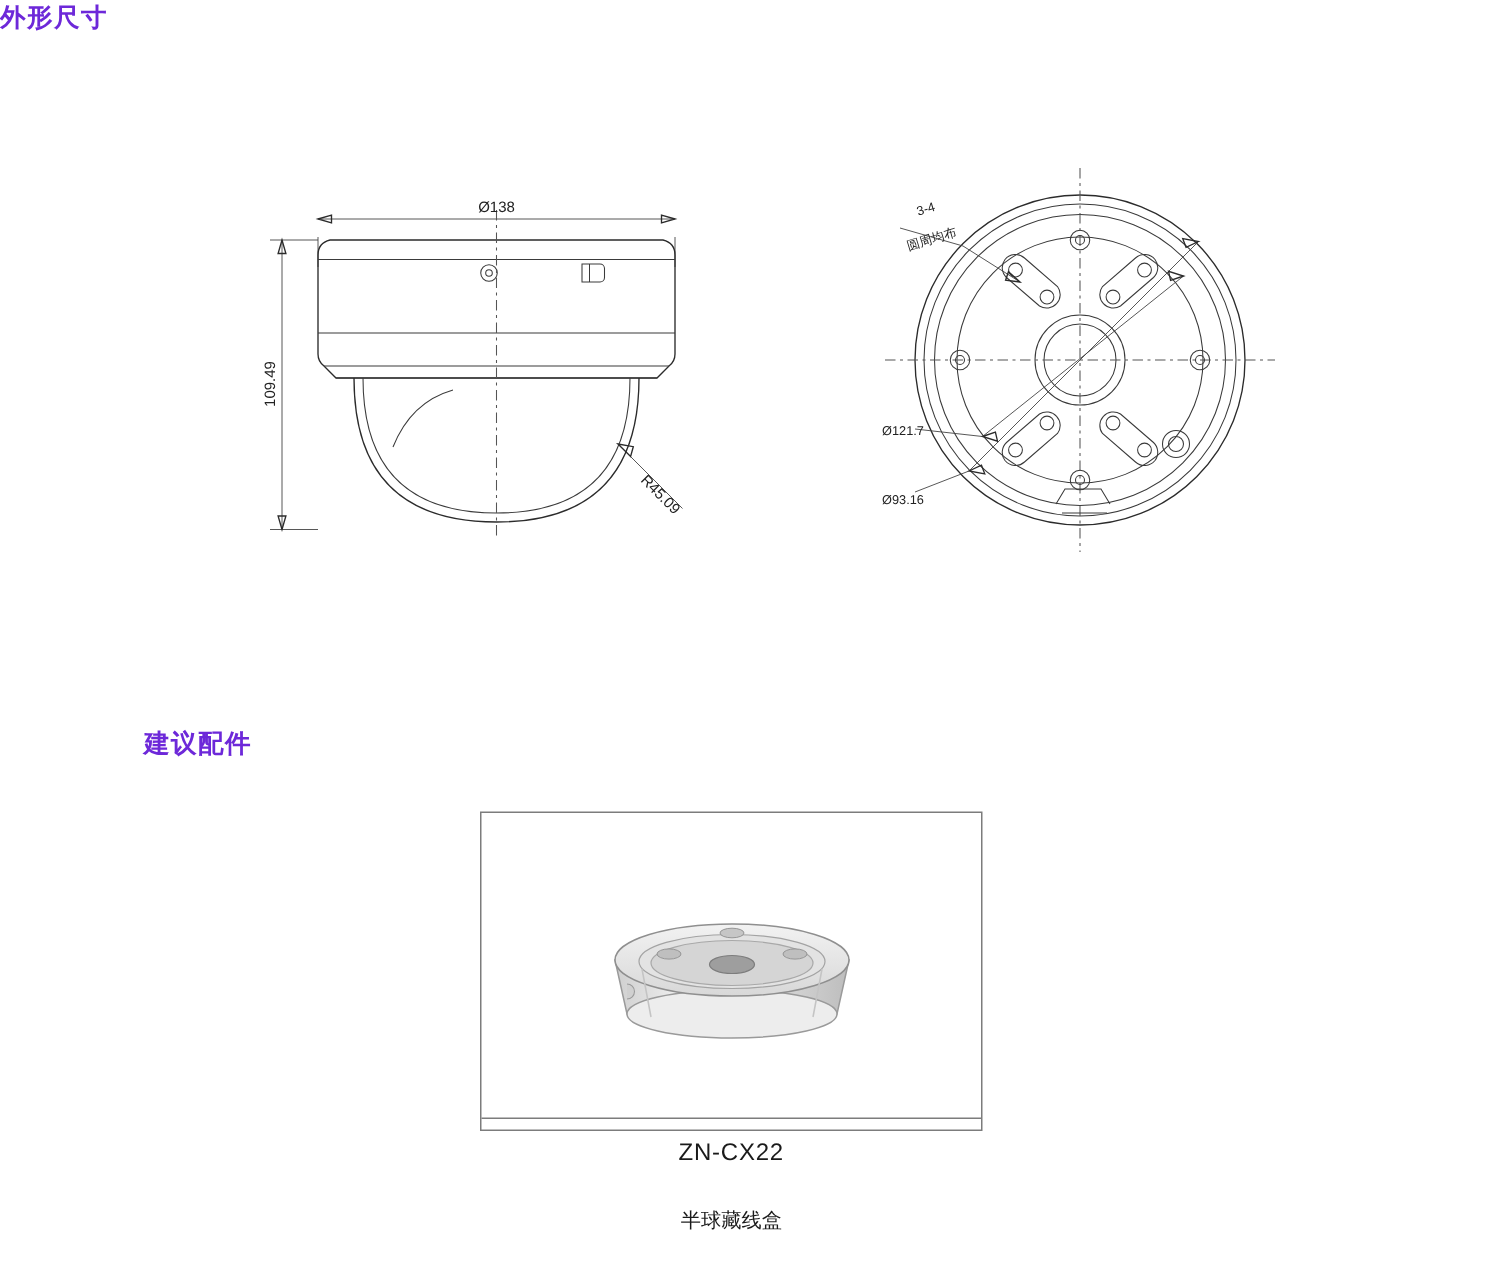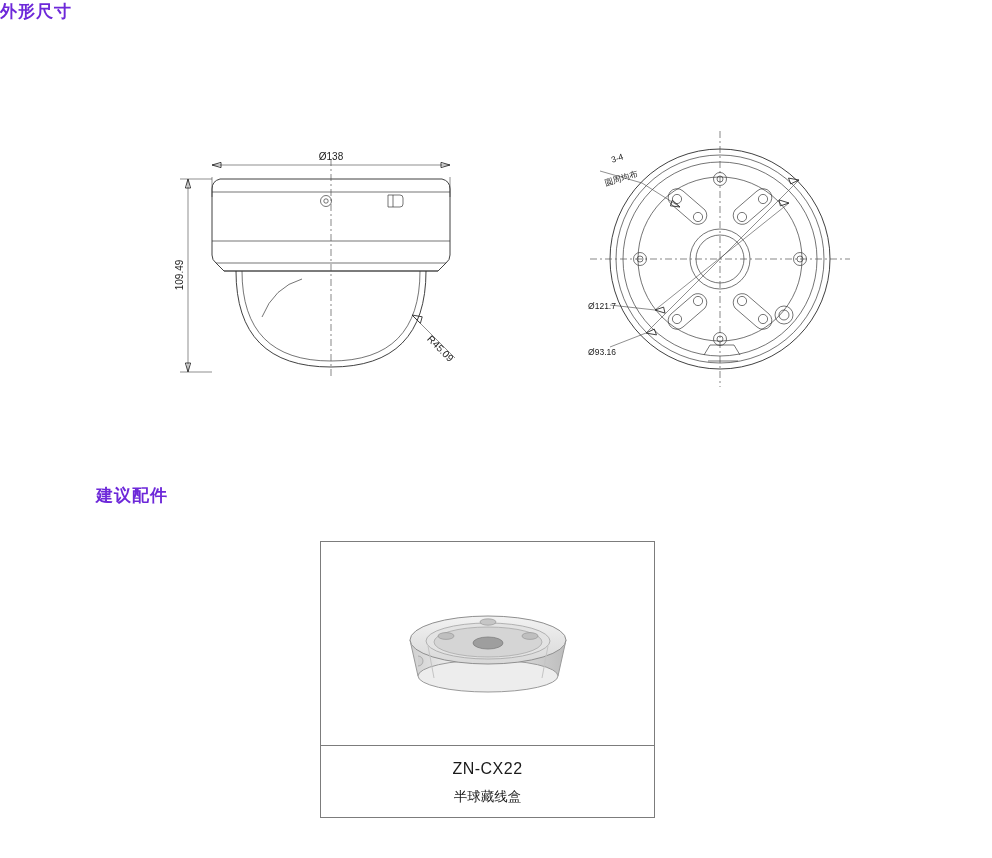--- a/index.html
+++ b/index.html
@@ -20,32 +20,32 @@
     font-size: 17px;
     font-weight: bold;
     letter-spacing: 1px;
     color: #6d28d9;
   }
   #title-accessories { left: 96px; top: 484px; }
 
   .drawing-area {
     position: absolute;
     left: 150px;
-    top: 119px;
+    top: 100px;
     width: 720px;
     height: 320px;
   }
   .drawing-area svg { display: block; }
 
   .accessory-card {
     position: absolute;
     left: 320px;
     top: 541px;
     width: 335px;
-    height: 277px;
+    height: 213px;
     border: 1px solid #7c7c7c;
     background: #fff;
     box-sizing: border-box;
   }
   .accessory-image-box {
     position: relative;
     height: 204px;
     border-bottom: 1px solid #7c7c7c;
     box-sizing: border-box;
   }
@@ -60,21 +60,21 @@
     padding-top: 14px;
   }
   .accessory-model {
     font-size: 16px;
     color: #1a1a1a;
     letter-spacing: 0.5px;
   }
   .accessory-desc {
     font-size: 13.5px;
     color: #1a1a1a;
-    margin-top: 10px;
+    margin-top: 27px;
   }
   .dim-text {
     font-family: "Liberation Sans", sans-serif;
     font-size: 10px;
     fill: #222;
   }
   .dim-text-sm {
     font-family: "Liberation Sans", sans-serif;
     font-size: 8.5px;
     fill: #222;

